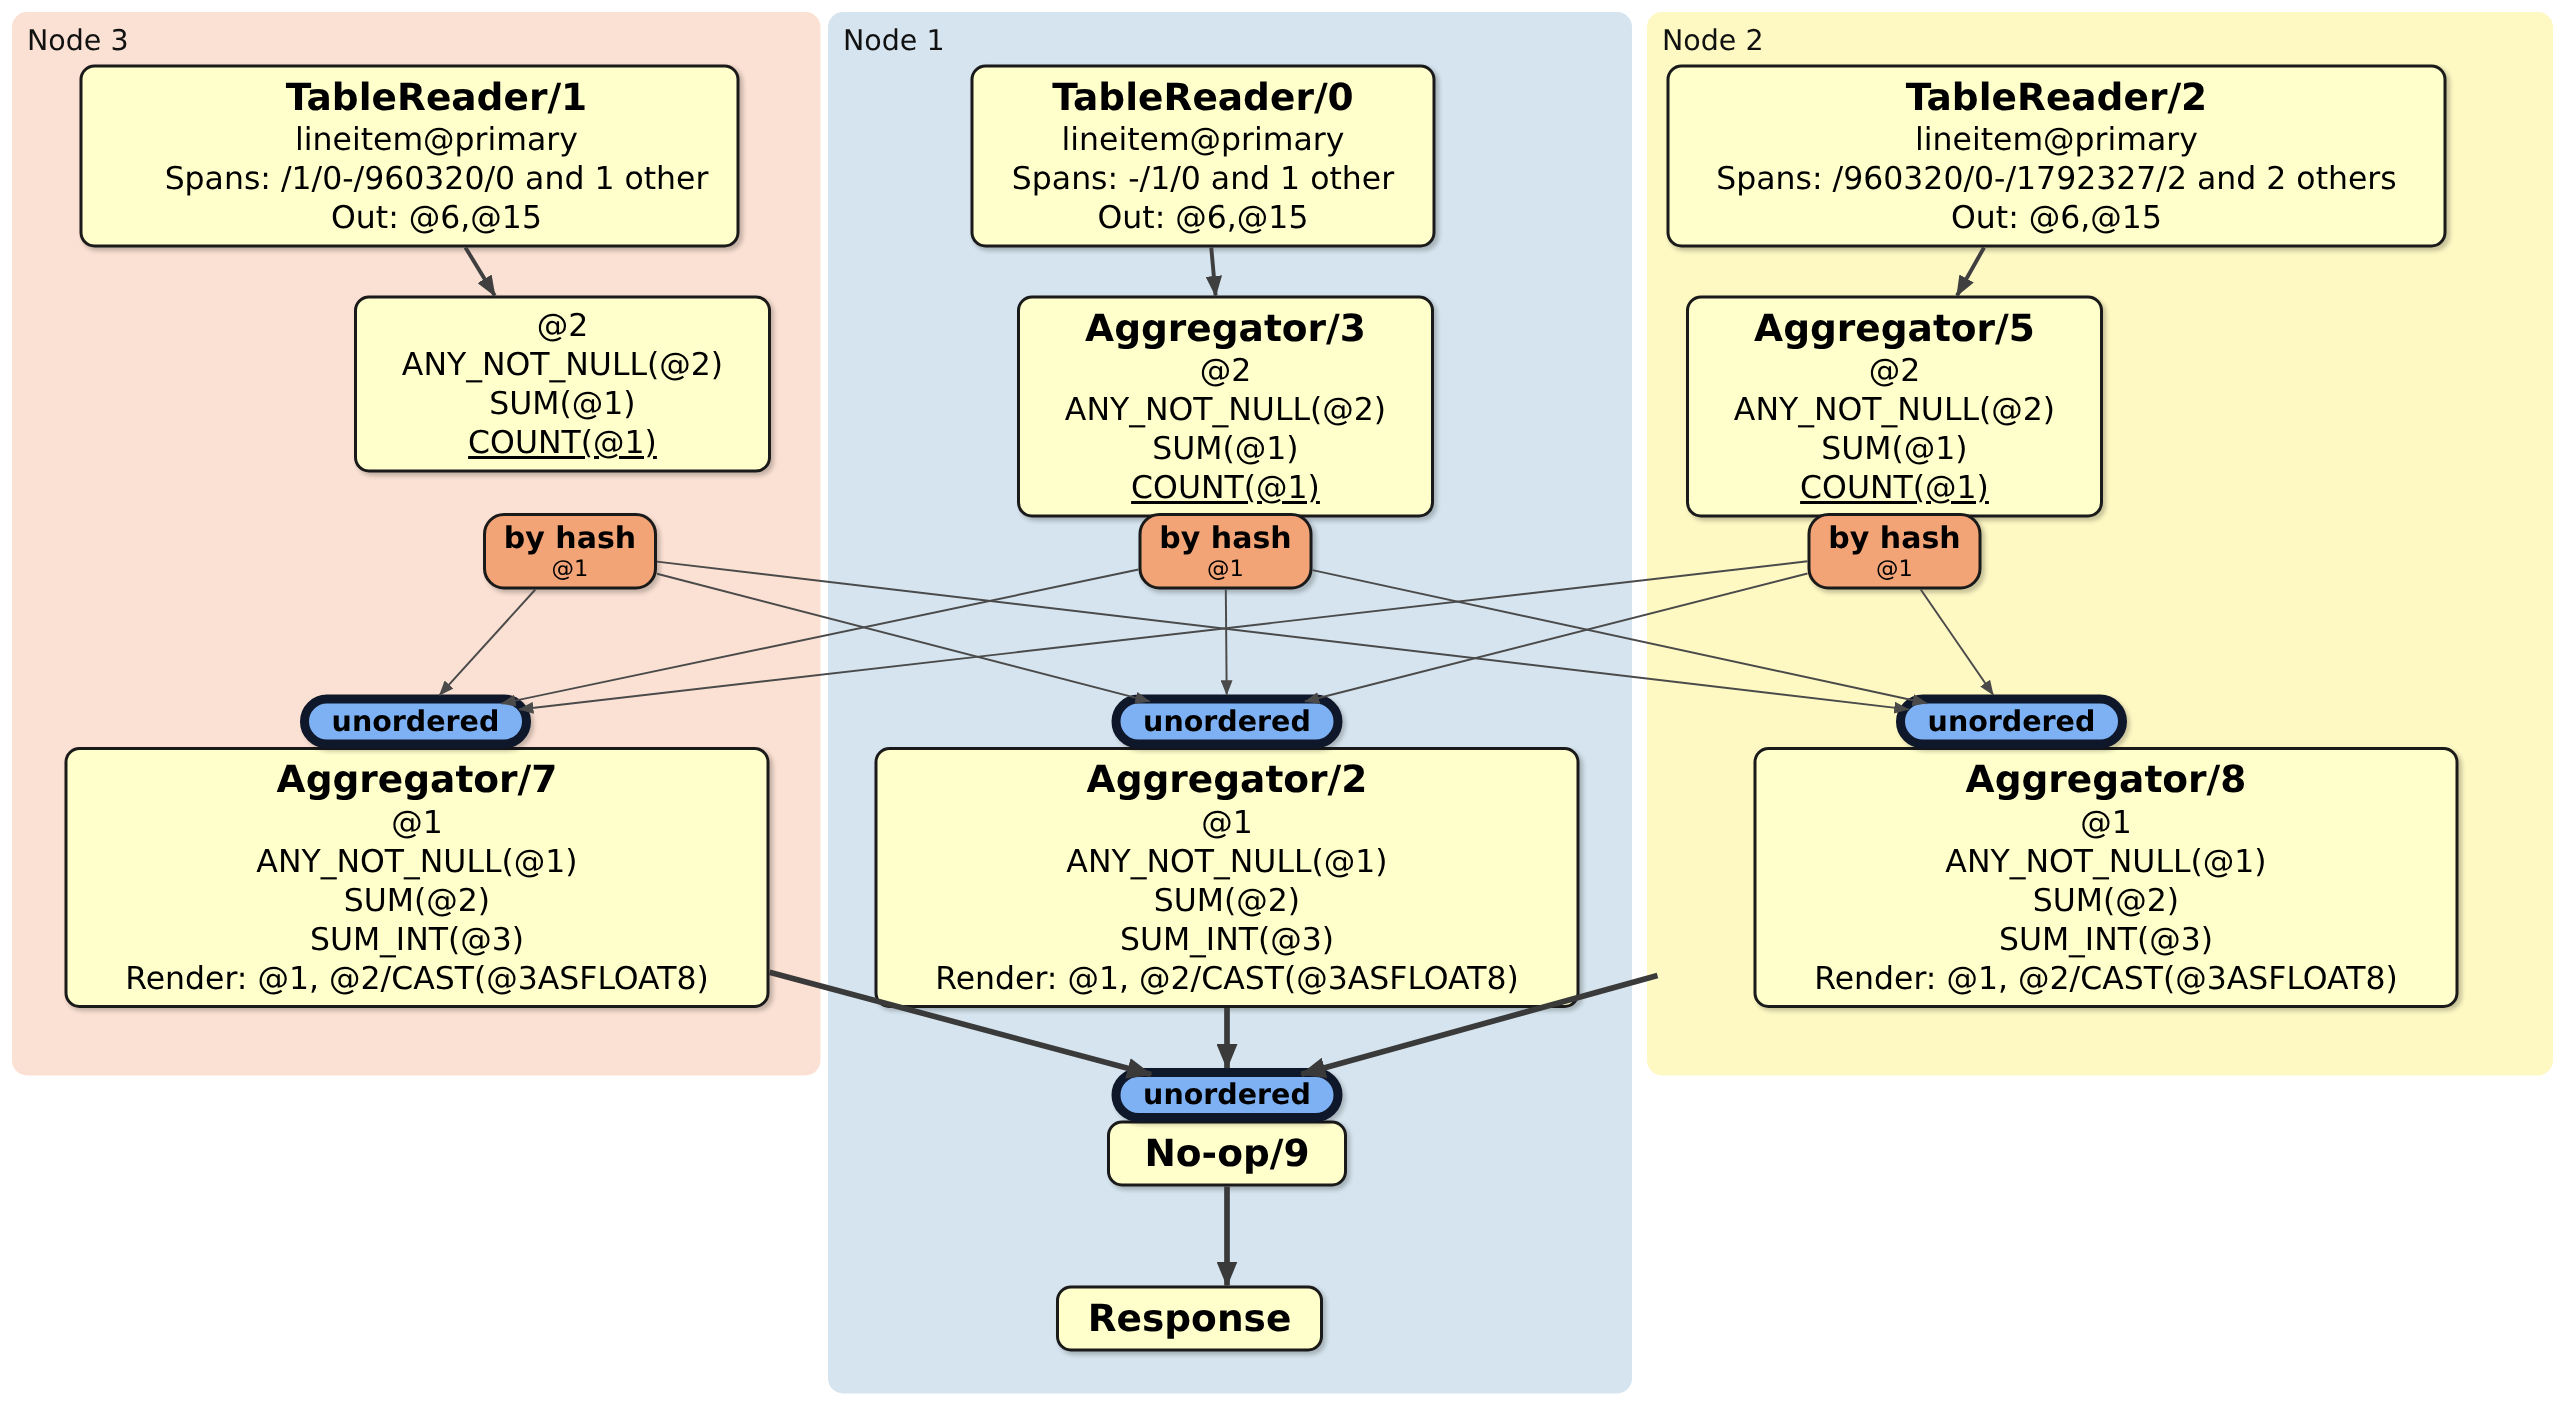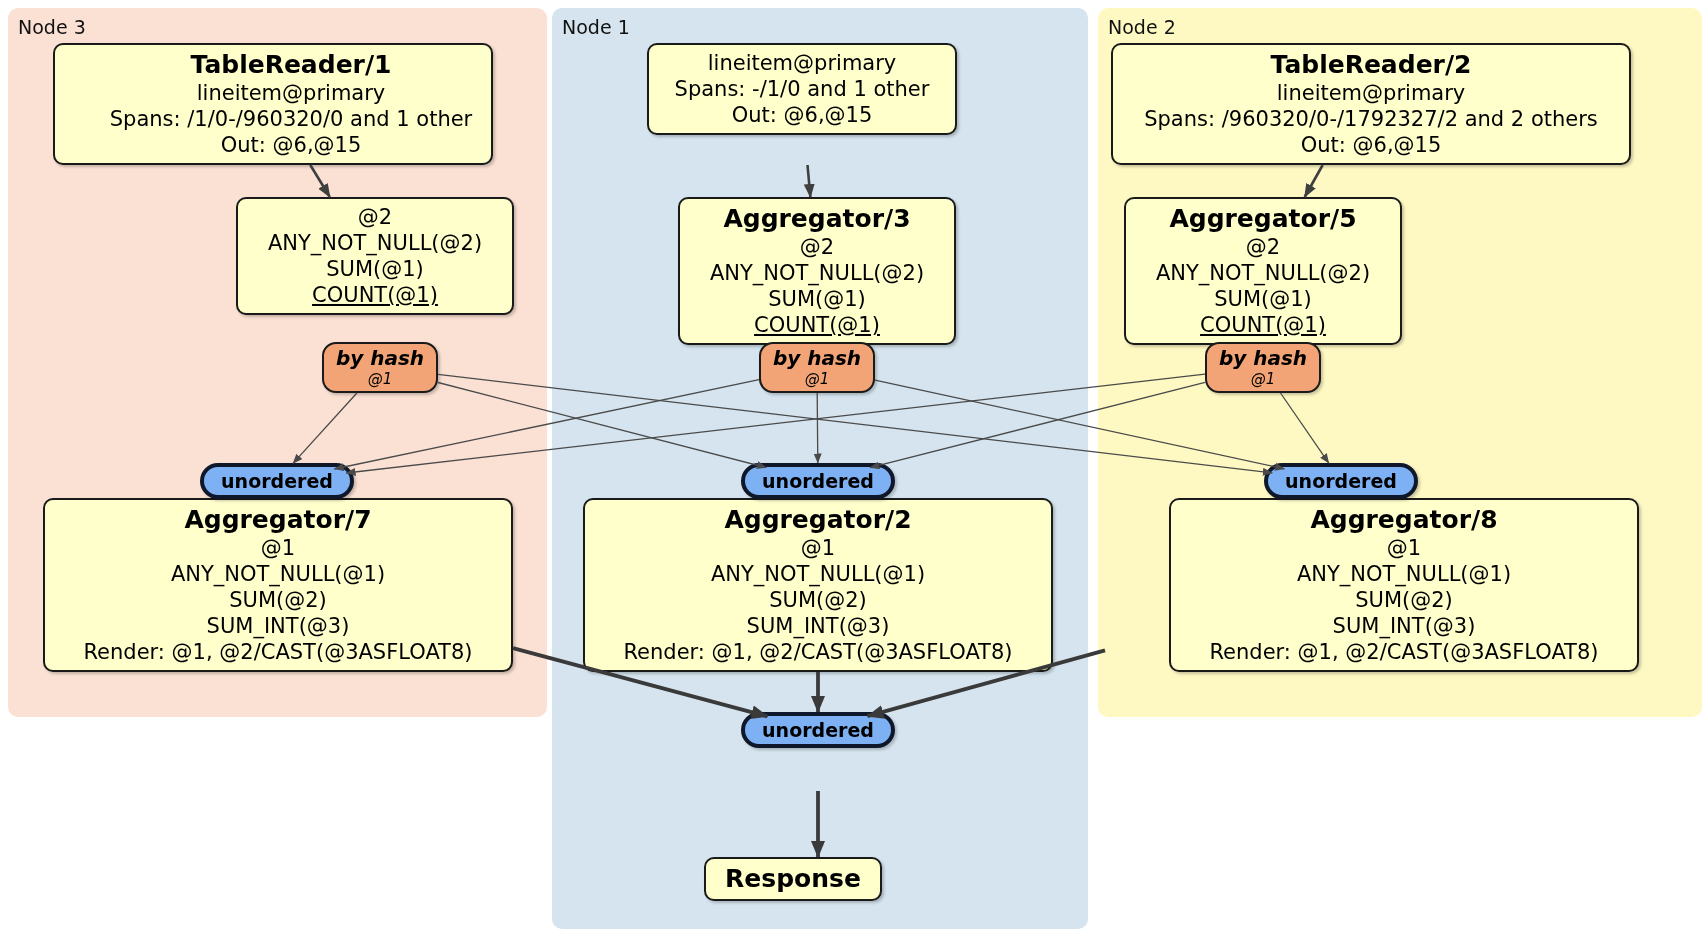--- a/index.html
+++ b/index.html
@@ -12,25 +12,25 @@
 
   .pbox { position:absolute; background:#ffffcc; border:2px solid #1a1a1a; border-radius:10px;
           text-align:center; padding:5px 8px; box-shadow:2px 2px 3px rgba(0,0,0,0.22);
           z-index:10; white-space:nowrap; }
   .pbox .title { font-weight:bold; font-size:25px; line-height:30px; }
   .pbox .line  { font-size:21px; line-height:26px; }
   .agg2 .line:last-child { text-decoration:underline; }
 
   .router { position:absolute; background:#f2a476; border:2px solid #1a1a1a; border-radius:14px;
             text-align:center; padding:3px 10px; z-index:11; white-space:nowrap;
-            box-shadow:2px 2px 3px rgba(0,0,0,0.22);font-style:italic; }
+            box-shadow:2px 2px 3px rgba(0,0,0,0.22); }
   .router .rlabel  { font-weight:bold; font-size:20px; line-height:23px; }
   .router .rdetail { font-size:15px; line-height:18px; }
 
-  .oval { position:absolute; background:#7db1f3; border:4px solid #0f172a; border-radius:20px;
+  .oval { position:absolute; background:#7db1f3; border:6px solid #0f172a; border-radius:20px;
           width:154px; height:36px; display:flex; align-items:center; justify-content:center;
           z-index:11; font-weight:bold; font-size:19px;
           box-shadow:2px 2px 3px rgba(0,0,0,0.22); }
 
   #edges { position:absolute; left:0; top:0; z-index:20; pointer-events:none; }
   #edges line.thin  { stroke:#4a4a4a; stroke-width:1.3; }
   #edges line.mid   { stroke:#3f3f3f; stroke-width:2.6; }
   #edges line.thick { stroke:#3a3a3a; stroke-width:3.8; }
 </style>
 </head>
@@ -48,20 +48,21 @@
     <div class="glabel">Node 2</div>
   </div>
 
   <div class="pbox" id="tr1" style="left:53px; top:43px; width:440px;padding-left:44px;">
     <div class="title">TableReader/1</div>
     <div class="line">lineitem@primary</div>
     <div class="line">Spans: /1/0-/960320/0 and 1 other</div>
     <div class="line">Out: @6,@15</div>
   </div>
   <div class="pbox" id="tr0" style="left:647px; top:43px; width:310px;">
+    <div class="title">TableReader/0</div>
     <div class="line">lineitem@primary</div>
     <div class="line">Spans: -/1/0 and 1 other</div>
     <div class="line">Out: @6,@15</div>
   </div>
   <div class="pbox" id="tr2" style="left:1111px; top:43px; width:520px;">
     <div class="title">TableReader/2</div>
     <div class="line">lineitem@primary</div>
     <div class="line">Spans: /960320/0-/1792327/2 and 2 others</div>
     <div class="line">Out: @6,@15</div>
   </div>
@@ -131,20 +132,23 @@
     <div class="line">@1</div>
     <div class="line">ANY_NOT_NULL(@1)</div>
     <div class="line">SUM(@2)</div>
     <div class="line">SUM_INT(@3)</div>
     <div class="line">Render: @1, @2/CAST(@3ASFLOAT8)</div>
   </div>
 
   <div class="oval" id="unb" style="left:741px; top:712px;">
     <span>unordered</span>
   </div>
+  <div class="pbox" id="noop" style="left:738px; top:747px; width:160px;">
+    <div class="title">No-op/9</div>
+  </div>
   <div class="pbox" id="resp" style="left:704px; top:857px; width:178px;">
     <div class="title">Response</div>
   </div>
 
   <svg id="edges" width="1708" height="940">
     <defs>
       <marker id="ah-thin" markerUnits="userSpaceOnUse" markerWidth="10" markerHeight="8" refX="9.5" refY="4" orient="auto">
         <path d="M0,0 L10,4 L0,8 z" fill="#4a4a4a"></path>
       </marker>
       <marker id="ah-mid" markerUnits="userSpaceOnUse" markerWidth="14" markerHeight="11" refX="13" refY="5.5" orient="auto">

